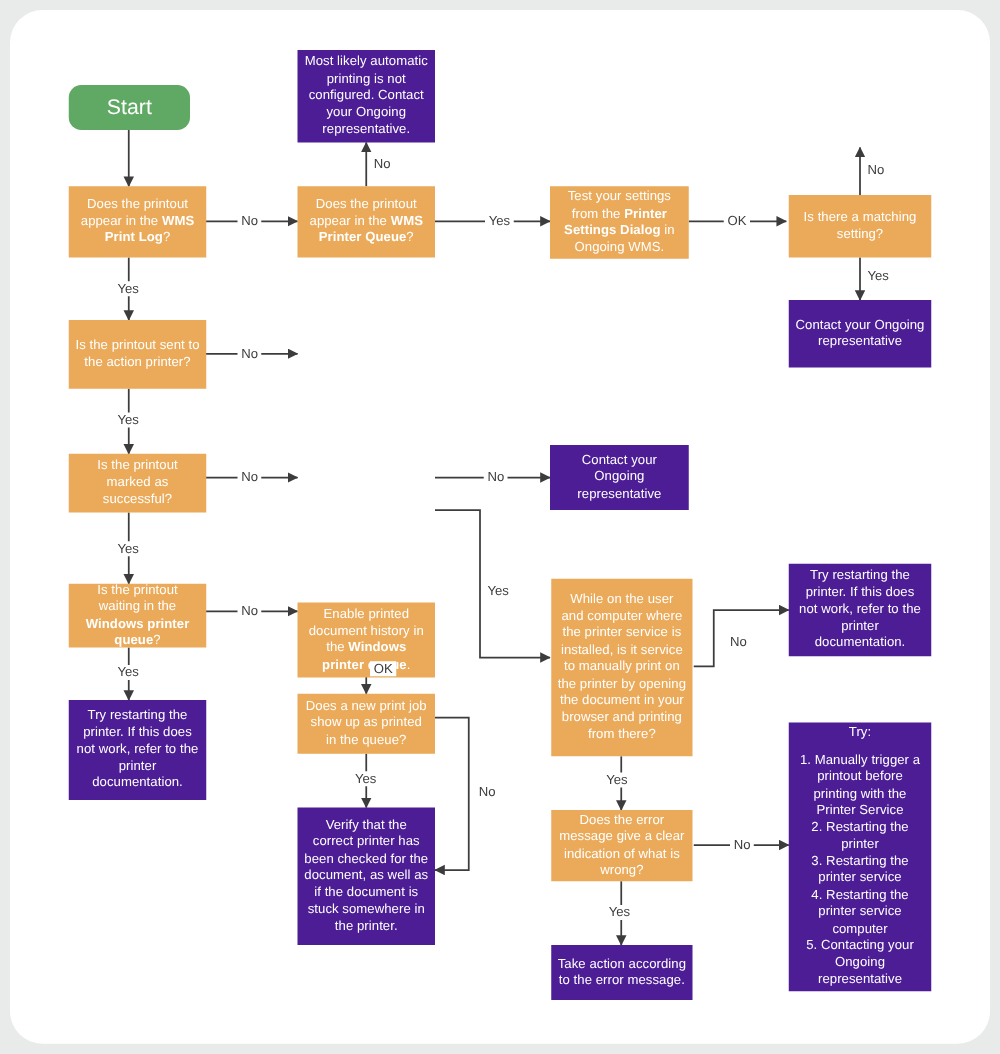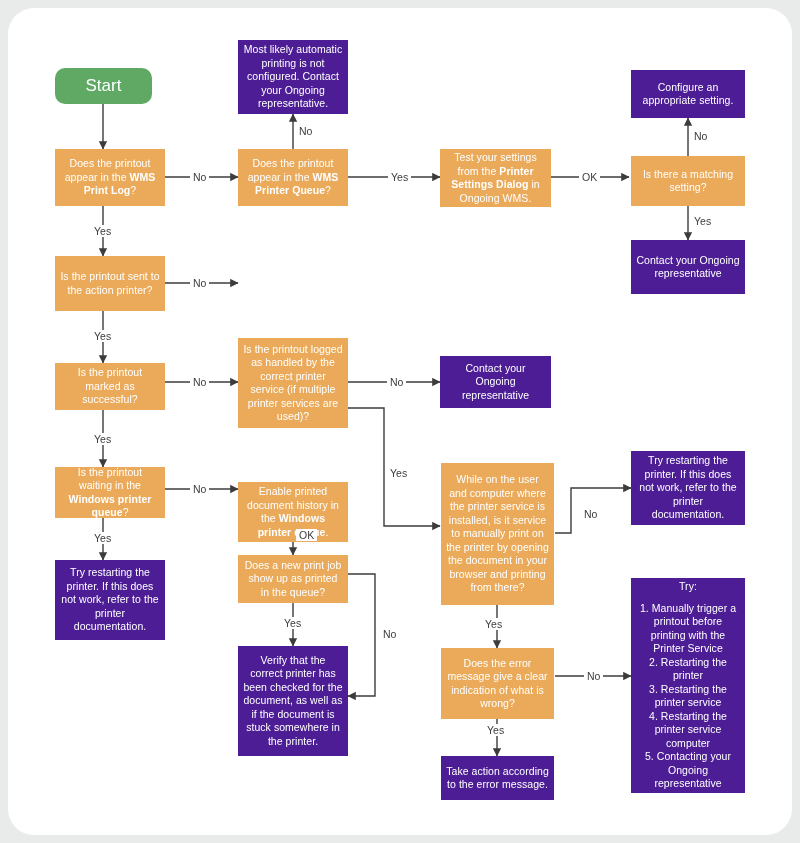--- a/index.html
+++ b/index.html
@@ -157,23 +157,20 @@
 
     <div class="node teal" style="left:230px; top:32px; width:110px; height:74px;">
       <span class="inner">Most likely automatic printing is not configured. Contact your Ongoing representative.</span>
     </div>
 
     <div class="node orange" style="left:230px; top:141px; width:110px; height:57px;">
       <span class="inner"><span>Does the printout appear in the </span><b>WMS Printer Queue</b><span>?</span></span>
     </div>
 
 
-    <div class="node orange" style="left:230px; top:330px; width:110px; height:90px;">
-      <span class="inner">Is the printout logged as handled by the correct printer service (if multiple printer services are used)?</span>
-    </div>
 
     <div class="node orange" style="left:230px; top:453px; width:110px; height:60px;margin-top:21px;">
       <span class="inner"><span>Enable printed document history in the </span><b>Windows printer queue</b><span>.</span></span>
     </div>
 
     <div class="node orange" style="left:230px; top:547px; width:110px; height:48px;">
       <span class="inner">Does a new print job show up as printed in the queue?</span>
     </div>
 
     <div class="node orange" style="left:432px; top:141px; width:111px; height:58px;">
@@ -185,31 +182,28 @@
     </div>
 
     <div class="node teal" style="left:432px; top:348px; width:111px; height:52px;">
       <span class="inner">Contact your Ongoing representative</span>
     </div>
 
     <div class="node orange" style="left:433px; top:455px; width:113px; height:142px;">
       <span class="inner">While on the user and computer where the printer service is installed, is it service to manually print on the printer by opening the document in your browser and printing from there?</span>
     </div>
 
-    <div class="node orange" style="left:433px; top:640px; width:113px; height:71px;">
+    <div class="node orange" style="left:433px; top:640px; width:113px; height:57px;">
       <span class="inner">Does the error message give a clear indication of what is wrong?</span>
     </div>
 
     <div class="node teal" style="left:433px; top:748px; width:113px; height:44px;">
       <span class="inner">Take action according to the error message.</span>
     </div>
 
-    <div class="node teal" style="left:623px; top:62px; width:114px; height:48px;">
-      <span class="inner">Configure an appropriate setting.</span>
-    </div>
 
     <div class="node orange" style="left:623px; top:148px; width:114px; height:50px;">
       <span class="inner">Is there a matching setting?</span>
     </div>
 
     <div class="node teal" style="left:623px; top:232px; width:114px; height:54px;">
       <span class="inner">Contact your Ongoing representative</span>
     </div>
 
     <div class="node teal" style="left:623px; top:443px; width:114px; height:74px;">

